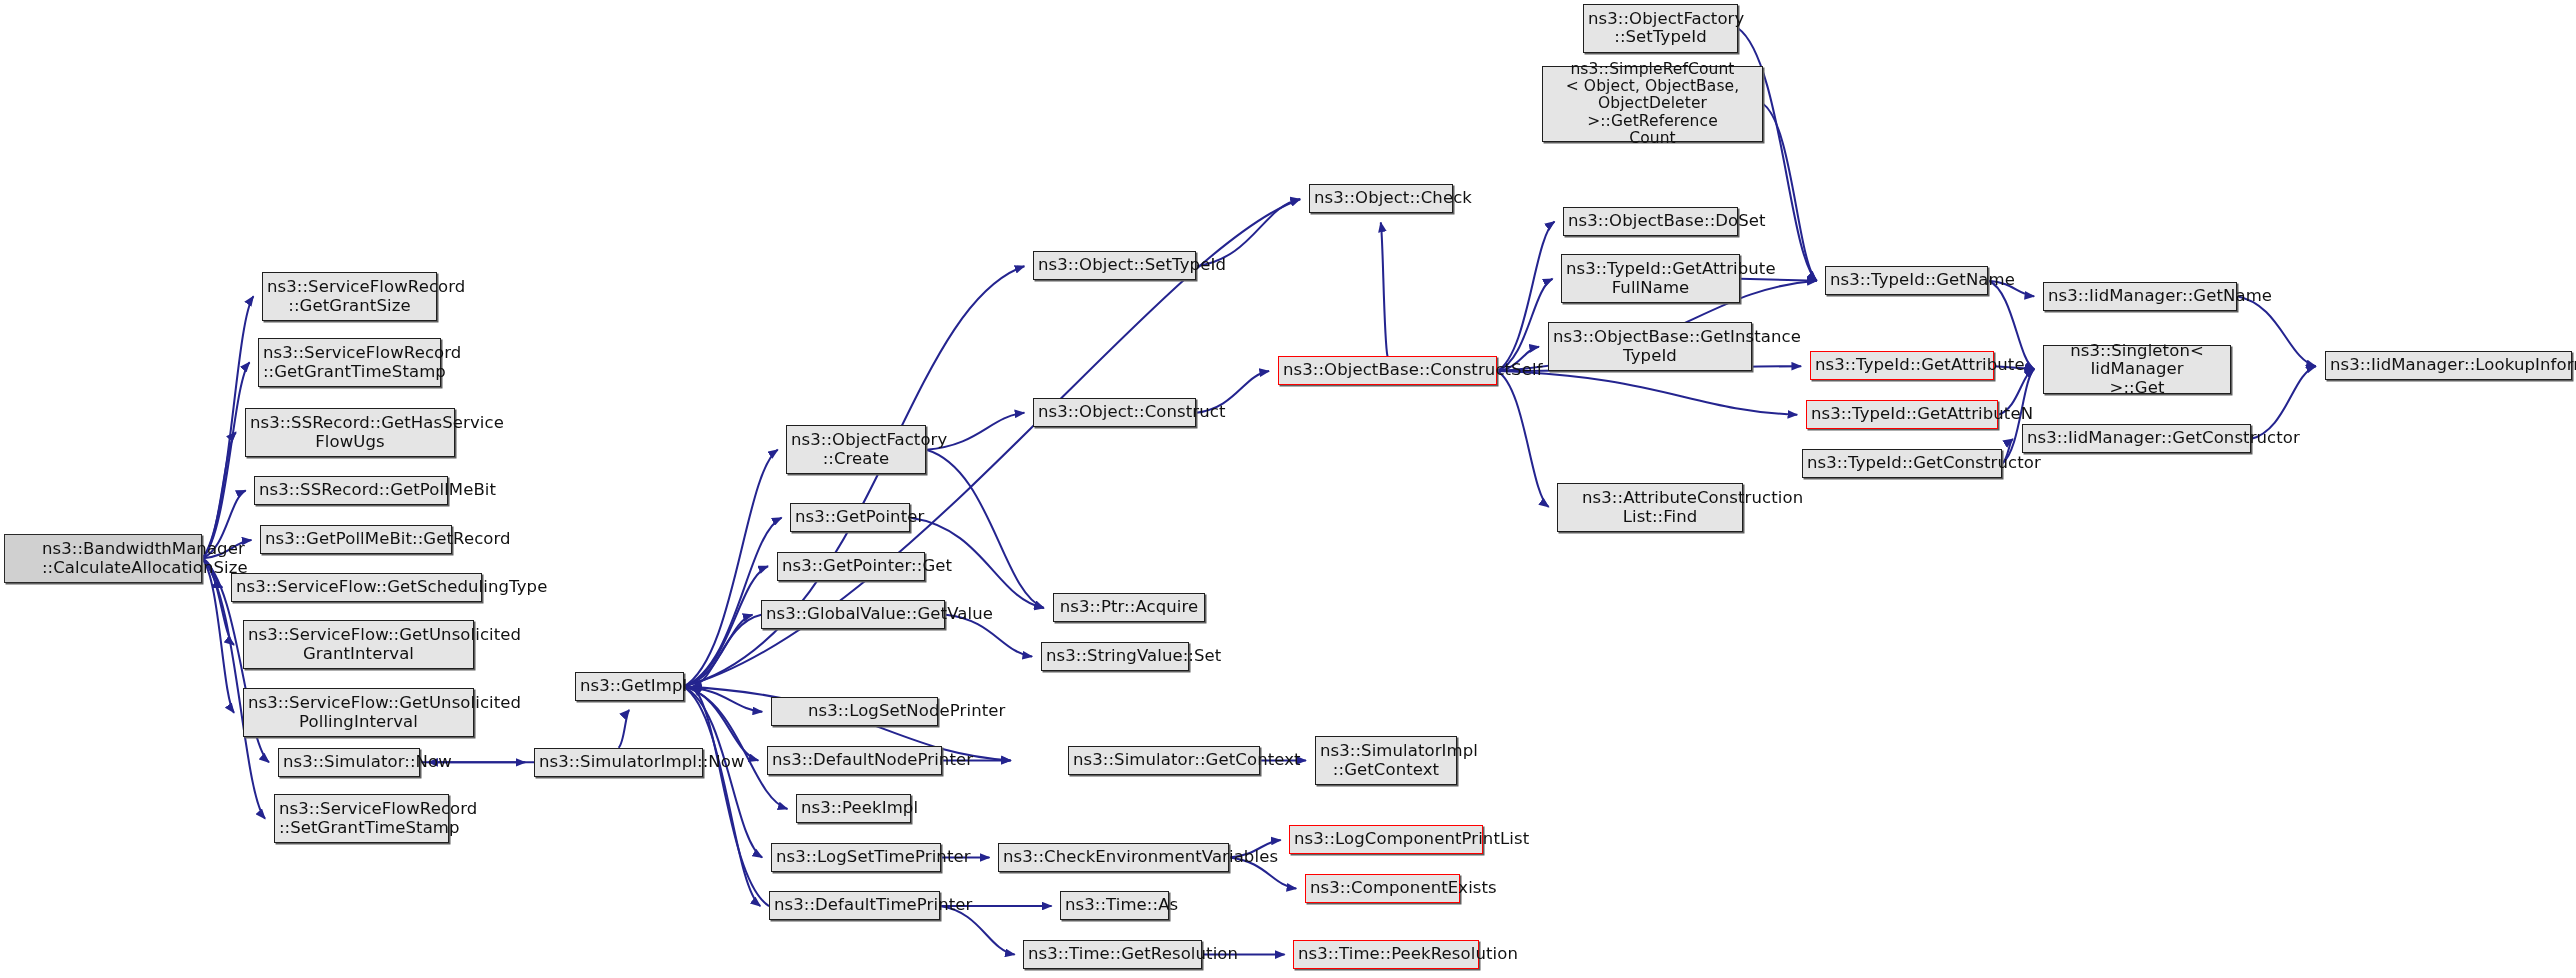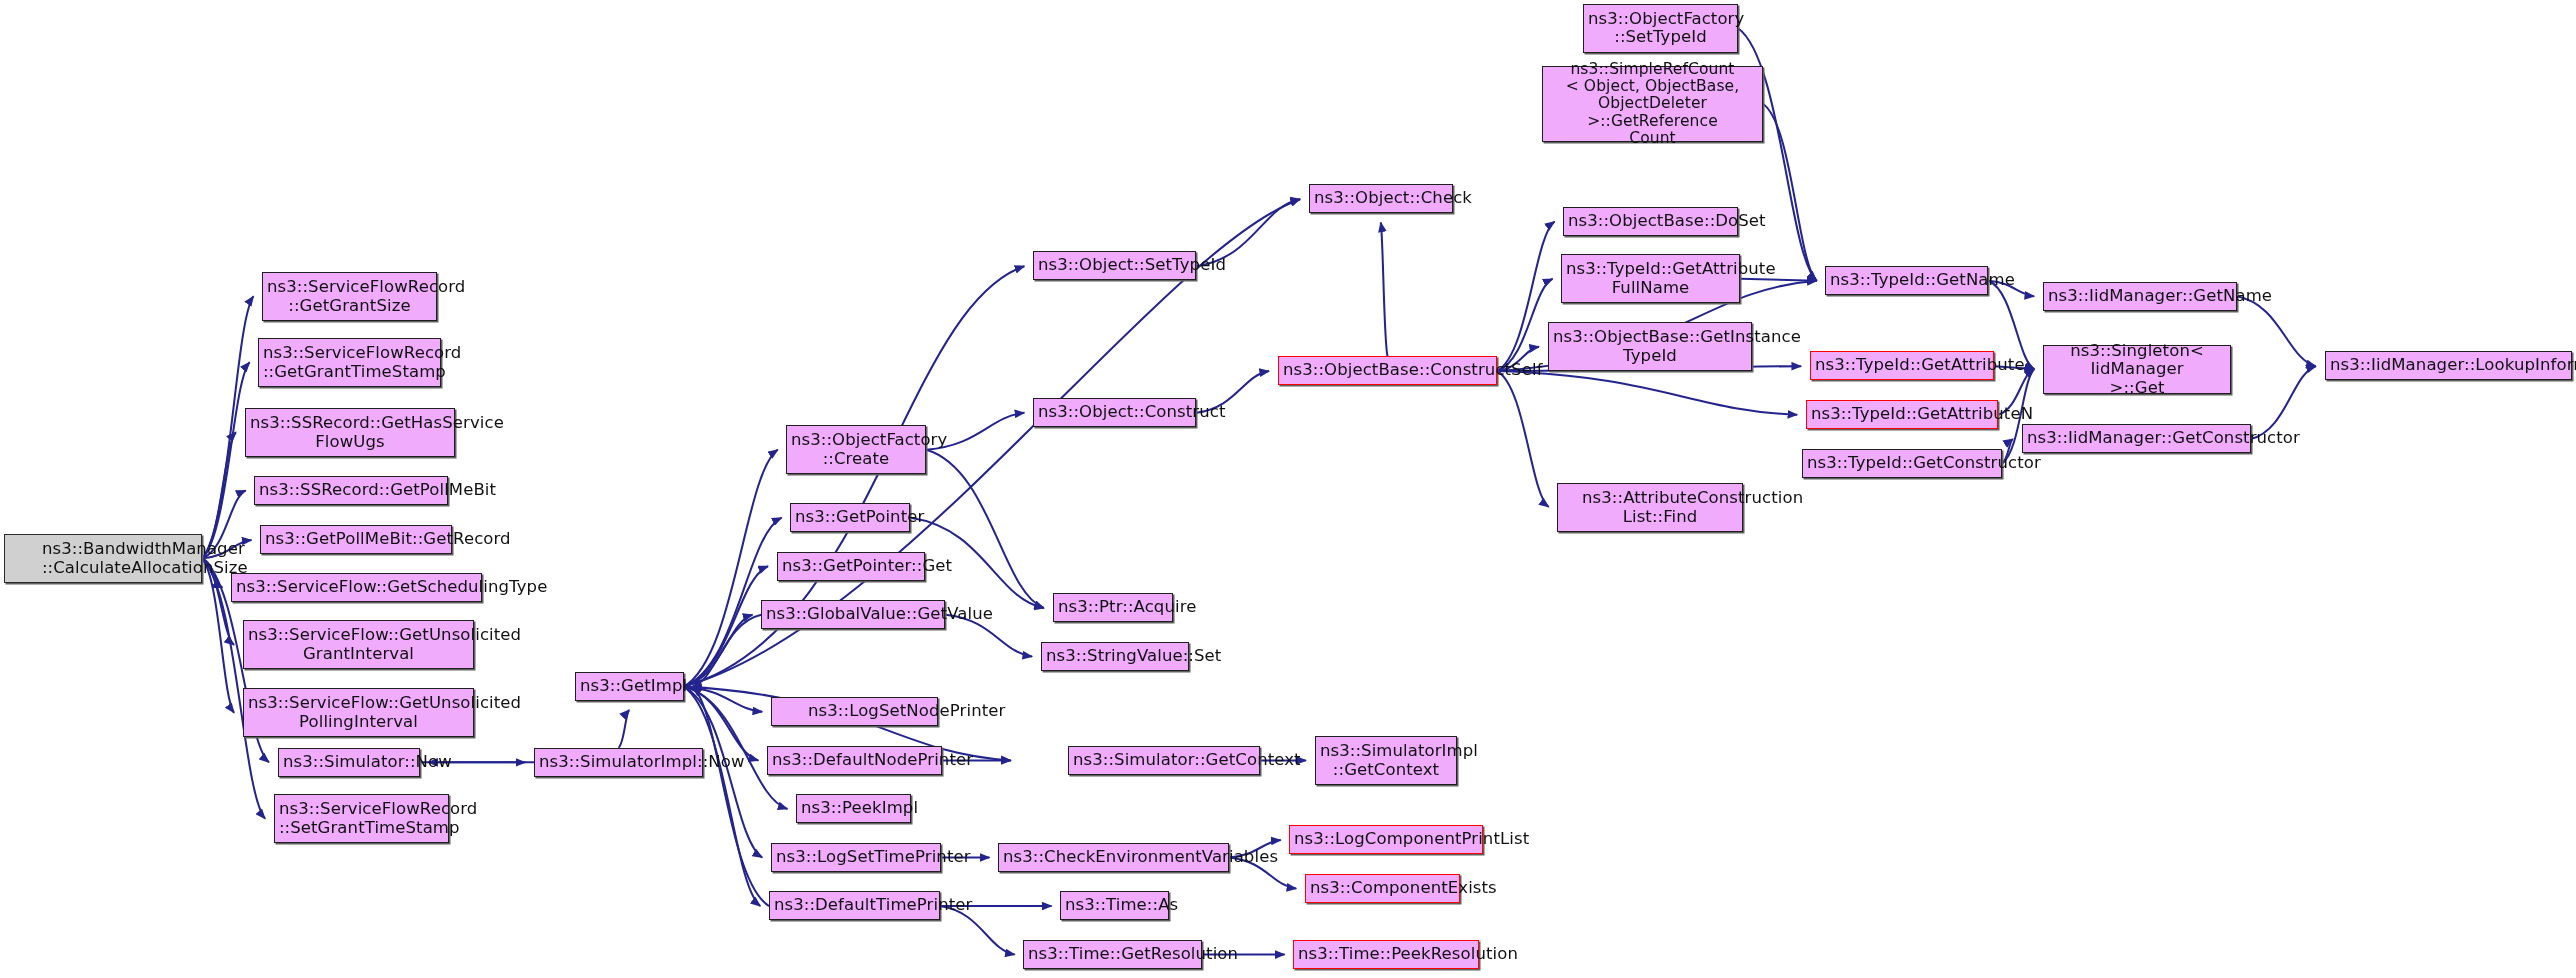--- a/index.html
+++ b/index.html
@@ -1,20 +1,20 @@
 <!DOCTYPE html>
 <html><head>
 <meta charset="utf-8">
 <style>
   html,body{margin:0;padding:0;background:#ffffff;}
   #canvas{position:relative;width:2576px;height:979px;background:#ffffff;
           font-family:"DejaVu Sans","Liberation Sans",sans-serif;overflow:hidden;}
   #edges{position:absolute;left:0;top:0;width:2576px;height:979px;pointer-events:none;}
   .node{position:absolute;box-sizing:border-box;border:1.6px solid #1f1f1f;
-        background:#f0abfc;display:flex;align-items:center;justify-content:center;
+        background:#e5e5e5;display:flex;align-items:center;justify-content:center;
         text-align:center;line-height:1.12;color:#111111;
         font-size:16.5px;letter-spacing:0.1px;padding:1px 3.9px;
         box-shadow:1.5px 1.5px 0 0 #606060;}
   .node.red{border-color:#ff0000;}
   .node.root{background:#d0d0d0;border-color:#2a2a2a;padding-left:37px;}
   .node span{display:block;width:100%;}
 </style>
 </head>
 <body>
 
@@ -148,21 +148,21 @@
       </div>
       <div class="node" style="left: 796px; top: 794px; width: 115px; height: 29px;">
         <span>ns3::PeekImpl</span>
       </div>
       <div class="node" style="left: 771px; top: 843px; width: 170px; height: 29px;">
         <span>ns3::LogSetTimePrinter</span>
       </div>
       <div class="node" style="left: 769px; top: 891px; width: 171px; height: 29px;">
         <span>ns3::DefaultTimePrinter</span>
       </div>
-      <div class="node" style="left: 1053px; top: 593px; width: 120px; height: 29px;">
+      <div class="node" style="left: 1053px; top: 593px; width: 152px; height: 29px;">
         <span>ns3::Ptr::Acquire</span>
       </div>
       <div class="node" style="left: 1041px; top: 642px; width: 148px; height: 29px;">
         <span>ns3::StringValue::Set</span>
       </div>
       <div class="node" style="left: 1033px; top: 398px; width: 163px; height: 29px;">
         <span>ns3::Object::Construct</span>
       </div>
       <div class="node" style="left: 1033px; top: 251px; width: 163px; height: 29px;">
         <span>ns3::Object::SetTypeId</span>

